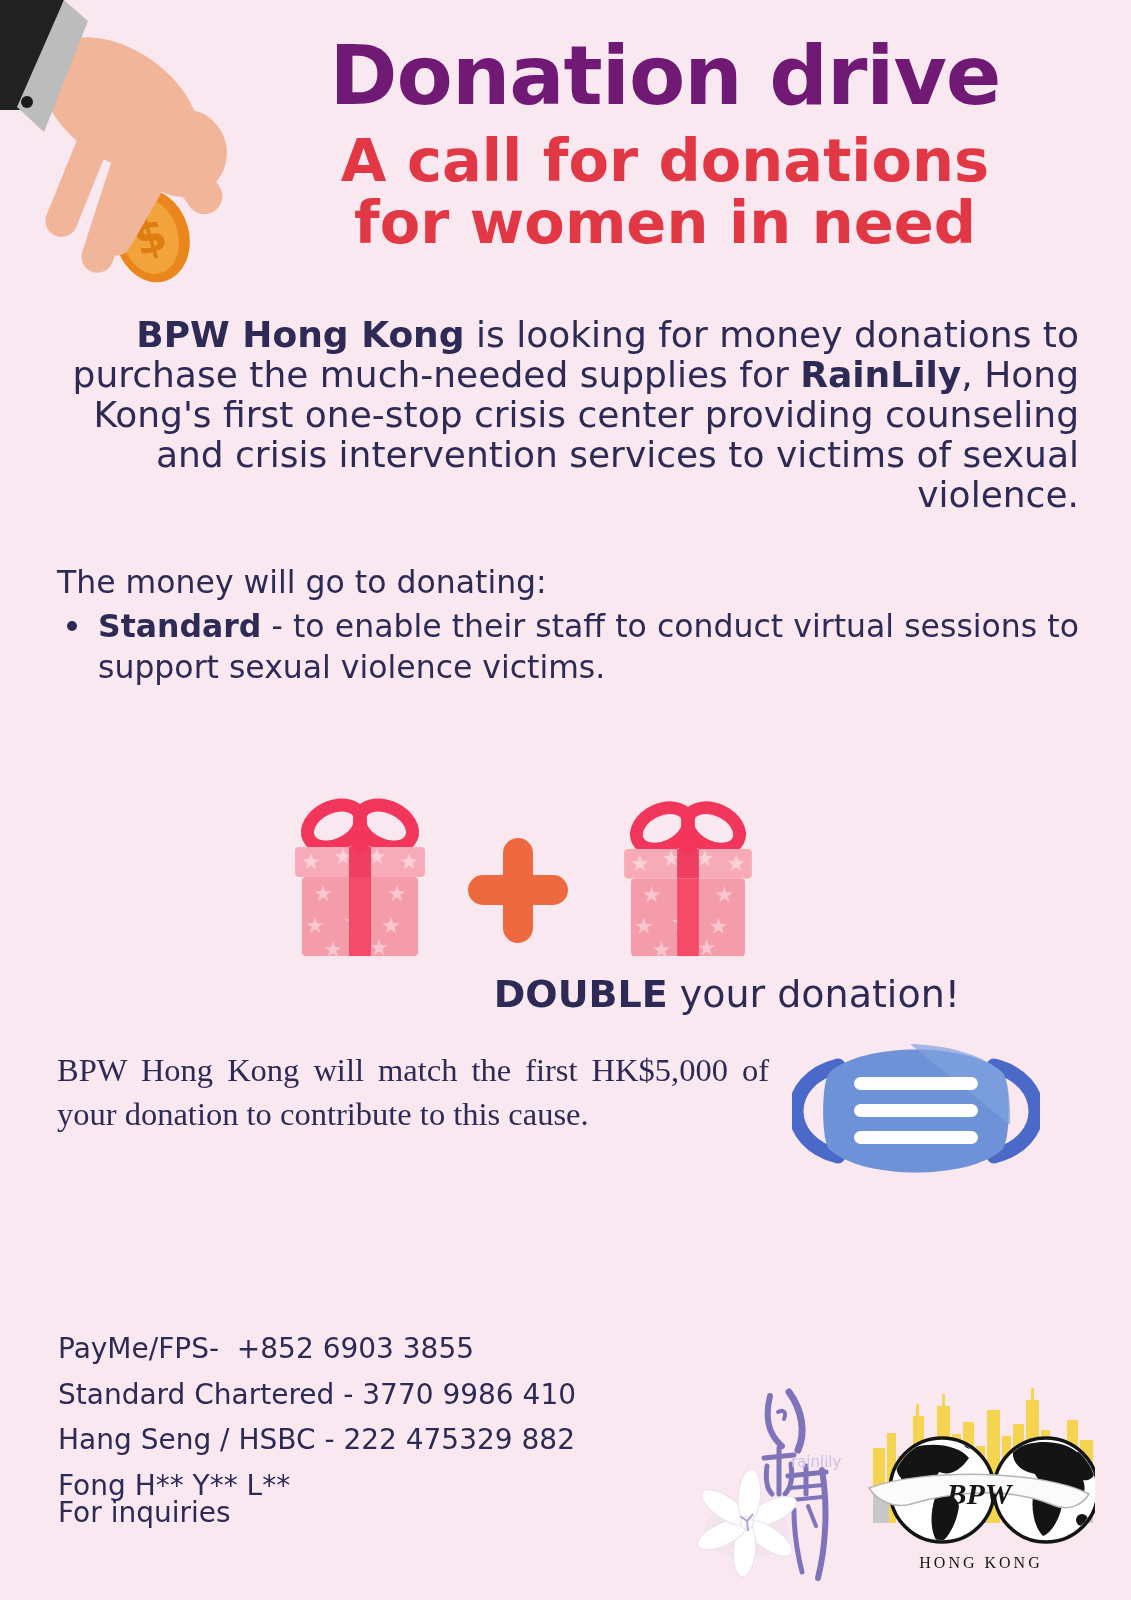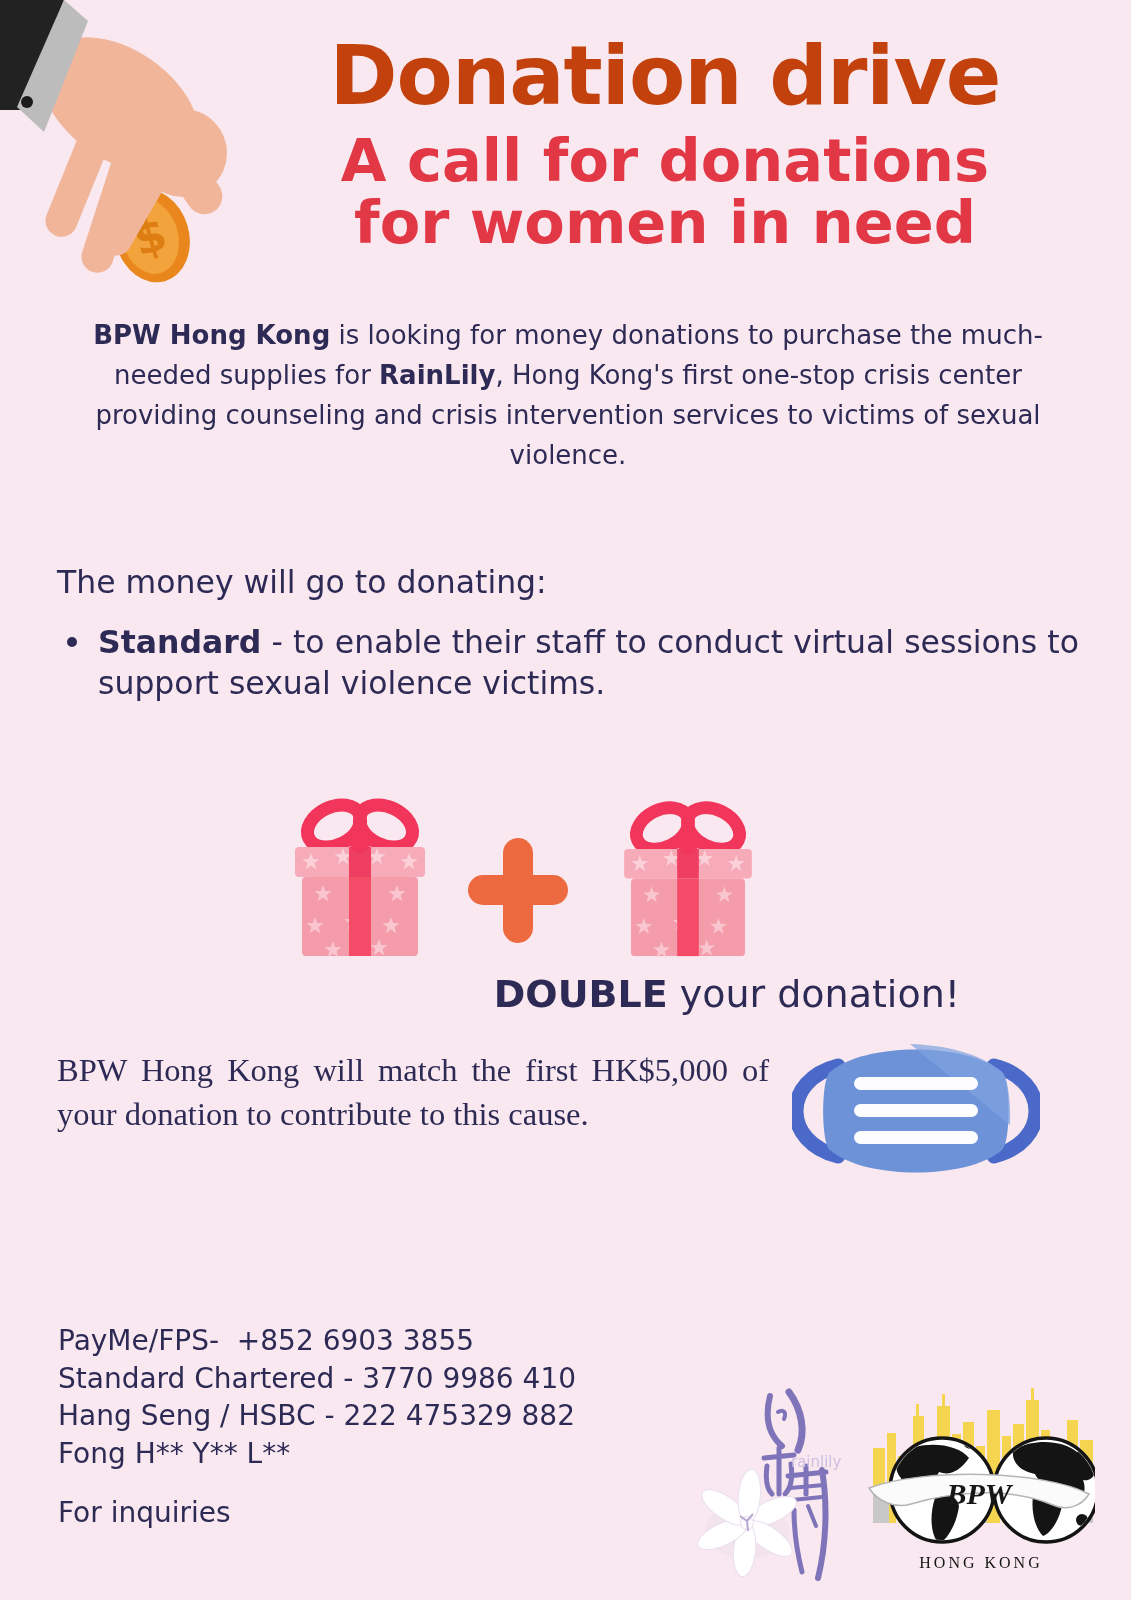--- a/index.html
+++ b/index.html
@@ -7,49 +7,49 @@
     position:relative; width:1131px; height:1600px; overflow:hidden;
     background:#f9e8ef;
     font-family:"DejaVu Sans","Liberation Sans",sans-serif;
     color:#2d2a55;
   }
   .abs{position:absolute;}
   svg{display:block;}
 
   
   .header{left:230px; top:30px; width:870px; text-align:center;}
-  .title{font-size:82px; font-weight:bold; color:#c2410c; line-height:1.12; letter-spacing:-1px;}
+  .title{font-size:82px; font-weight:bold; color:#701a75; line-height:1.12; letter-spacing:-1px;}
   .subtitle{font-size:59px; font-weight:bold; color:#e23744; line-height:1.05; margin-top:8px;}
 
   
-  .intro{left:57px; top:315px; width:1022px; font-size:26px; line-height:40px; text-align:center;}
+  .intro{left:57px; top:315px; width:1022px; font-size:36px; line-height:40px; text-align:right;}
   .b{font-weight:bold;}
 
   
   .dlist{left:57px; top:562px; width:1022px; font-size:31.5px; line-height:41px;}
-  .lead{margin-bottom:19px;}
+  .lead{margin-bottom:3px;}
   .li{display:flex;}
   .dot{flex:none; width:10px; height:10px; border-radius:50%; background:#2d2a55; margin:15px 0 0 10px;}
   .li-text{flex:1; padding-left:21px; text-align:justify;}
 
   
   .gift1{left:293px; top:790px; width:134px; height:172px;}
   .plus{left:468px; top:838px; width:100px; height:105px;}
   .gift2{left:622px; top:793px; width:132px; height:169px;}
 
   .double{left:0; top:972px; width:960px; text-align:right; font-size:38px;}
 
   
   .match{left:57px; top:1048px; width:712px; font-size:32.5px; line-height:44px; text-align:justify;font-family:Liberation Serif, serif;}
   .mask{left:792px; top:1030px; width:248px; height:162px;}
 
   
   .methods-h{left:58px; top:1274px; font-size:27px; font-weight:bold; color:#7b2be0;}
   .methods{left:58px; top:1322px; font-size:28px; line-height:37.5px;}
-  .m-line{white-space:pre-wrap;}
+  .m-line{white-space:pre-wrap;margin-top:8px;}
 
   .inquiries{left:58px; top:1494px; font-size:28px; line-height:37px;}
 
   .rainlily{left:688px; top:1386px; width:162px; height:210px;}
   .bpw{left:853px; top:1388px; width:242px; height:190px;}
   .hand{left:0; top:0; width:232px; height:298px;}
 </style>
 </head>
 <body>
 

